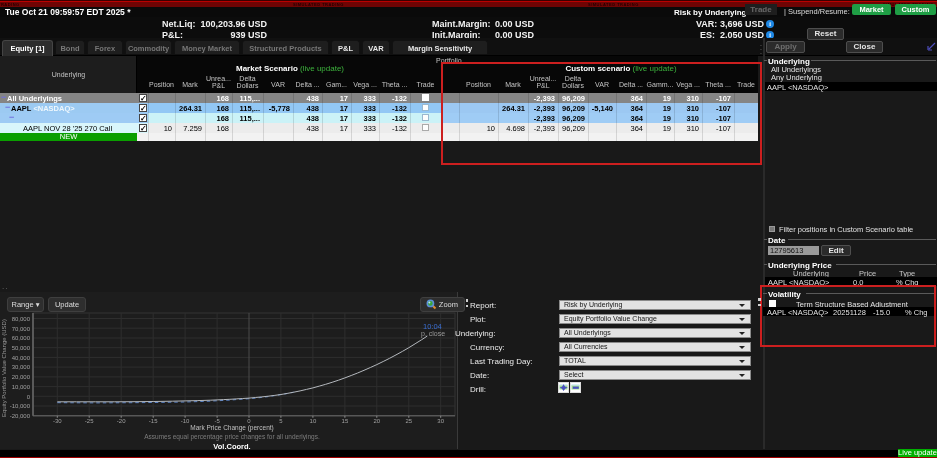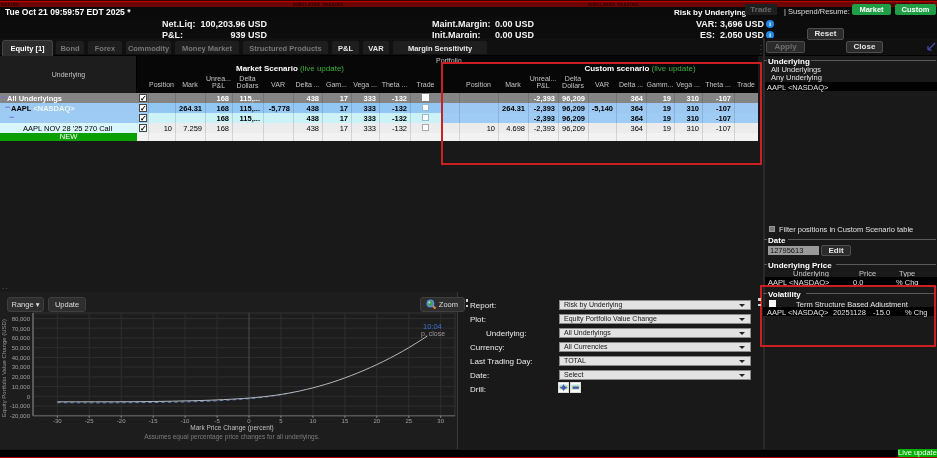--- a/index.html
+++ b/index.html
@@ -89,21 +89,21 @@
 <div class="tab" style="left:174px;width:66px">Money Market</div>
 <div class="tab" style="left:242px;width:87px">Structured Products</div>
 <div class="tab lit" style="left:331px;width:29px">P&amp;L</div>
 <div class="tab lit" style="left:362px;width:28px">VAR</div>
 <div class="tab lit" style="left:392px;width:96px">Margin Sensitivity</div>
 
 <div id="thead" class="abs"></div>
     <div class="abs" style="left:0;top:56px;width:137px;height:37px;background:#1d1d1d;border-right:1px solid #000"></div>
 <div class="hc" style="left:436px;top:57px;font-size:7px">Portfolio</div>
 <div class="hc b" style="left:170px;top:64px;width:240px;font-size:8px;color:#fff">Market Scenario <span style="color:#3db33d;font-weight:normal">(live update)</span></div>
-<div class="hc b" style="left:520px;top:64px;width:240px;font-size:8px;color:#fff">Custom scenario <span style="color:#3db33d;font-weight:normal">(live update)</span></div>
+<div class="hc b" style="left:501px;top:64px;width:240px;font-size:8px;color:#fff">Custom scenario <span style="color:#3db33d;font-weight:normal">(live update)</span></div>
 <div class="hc" style="left:0px;top:71px;width:137px">Underlying</div>
 
 <div class="hc" style="left:148px;top:81px;width:27px">Position</div>
 <div class="hc" style="left:175px;top:81px;width:30px">Mark</div>
 <div class="hc" style="left:205px;top:75px;width:27px">Unrea...<br>P&amp;L</div>
 <div class="hc" style="left:232px;top:75px;width:31px">Delta<br>Dollars</div>
 <div class="hc" style="left:263px;top:81px;width:30px">VAR</div>
 <div class="hc" style="left:293px;top:81px;width:29px">Delta ...</div>
 <div class="hc" style="left:322px;top:81px;width:29px">Gam...</div>
 <div class="hc" style="left:351px;top:81px;width:28px">Vega ...</div>
@@ -398,24 +398,25 @@
         <text x="440.7" y="113.3">30</text>
       </g>
 <polyline fill="none" stroke="#5b84c8" stroke-width="1" stroke-dasharray="3.5,3" points="57.3,92.7 76.5,92.8 95.6,92.9 114.8,92.8 134.0,92.7 153.2,92.5 172.3,92.2 185.1,92.0 197.9,91.6 210.7,91.1 217.1,90.8 223.4,90.4 229.8,90.1 236.2,89.6 242.6,89.2 249.0,88.7 255.4,88.1 261.8,87.4 268.2,86.6 274.6,85.6 280.9,84.6 287.3,83.5 293.7,82.2"></polyline>
 <polyline fill="none" stroke="#b4b8bd" stroke-width="1" points="57.3,91.8 76.5,91.8 95.6,91.8 114.8,91.8 134.0,91.7 153.2,91.5 172.3,91.2 185.1,90.9 197.9,90.6 210.7,90.2 217.1,89.9 223.4,89.6 229.8,89.3 236.2,88.9 242.6,88.5 249.0,88.1 255.4,87.5 261.8,86.9 268.2,86.2 274.6,85.4 280.9,84.5 287.3,83.4 293.7,82.2 300.1,80.9 306.5,79.4 312.9,77.9 319.3,76.1 325.7,74.3 332.1,72.3 338.5,70.2 344.9,67.9 351.2,65.5 357.6,63.0 364.0,60.3 370.4,57.5 376.8,54.6 383.2,51.5 389.6,48.3 396.0,44.9 402.4,41.4 408.8,37.7 415.1,33.8 421.5,29.8 427.3,26.0"></polyline>
 <text x="423" y="18.5" fill="#3b6fd4" font-size="7.5">10:04</text>
 <text x="421" y="25.5" fill="#9a9a9a" font-size="7">p. close</text>
 </svg>
 <div class="abs" style="left:1px;top:322px;width:8px;height:95px;color:#9a9a9a;font-size:6px;writing-mode:vertical-rl;transform:rotate(180deg);text-align:center;white-space:nowrap">Equity Portfolio Value Change (USD)</div>
 <div class="abs" style="left:21px;top:424px;width:422px;text-align:center;color:#c0c0c0;font-size:6.5px">Mark Price Change (percent)</div>
 <div class="abs" style="left:21px;top:433px;width:422px;text-align:center;color:#7d7d7d;font-size:6.5px">Assumes equal percentage price changes for all underlyings.</div>
+<div class="abs b" style="left:21px;top:441.5px;width:422px;text-align:center;color:#fff;font-size:7.5px"><span style="border-bottom:1px solid #ccc">Vol.Coord.</span></div>
 
 <div class="flabel" style="left:470px;top:301px">Report:</div>
 <div class="flabel" style="left:470px;top:315px">Plot:</div>
-<div class="flabel" style="left:486px;top:329px">Underlying:</div>
+<div class="flabel" style="left:455px;top:329px">Underlying:</div>
 <div class="flabel" style="left:470px;top:343px">Currency:</div>
 <div class="flabel" style="left:470px;top:357px">Last Trading Day:</div>
 <div class="flabel" style="left:470px;top:371px">Date:</div>
 <div class="flabel" style="left:470px;top:385px">Drill:</div>
 <div class="dd" style="top:300px">Risk by Underlying</div>
 <div class="dd" style="top:314px">Equity Portfolio Value Change</div>
 <div class="dd" style="top:328px">All Underlyings</div>
 <div class="dd" style="top:342px">All Currencies</div>
 <div class="dd" style="top:356px">TOTAL</div>
 <div class="dd" style="top:370px">Select</div>

